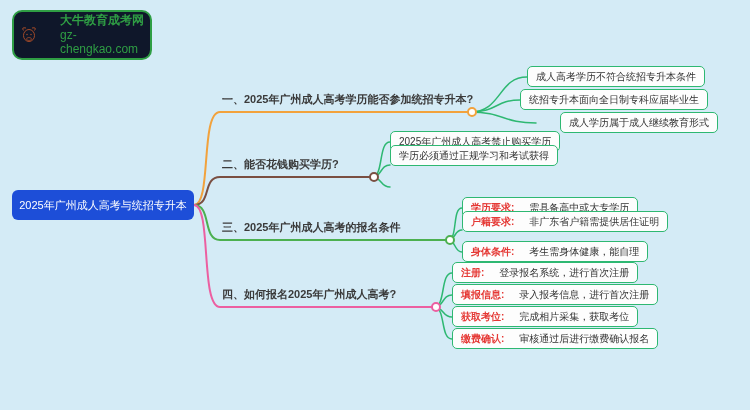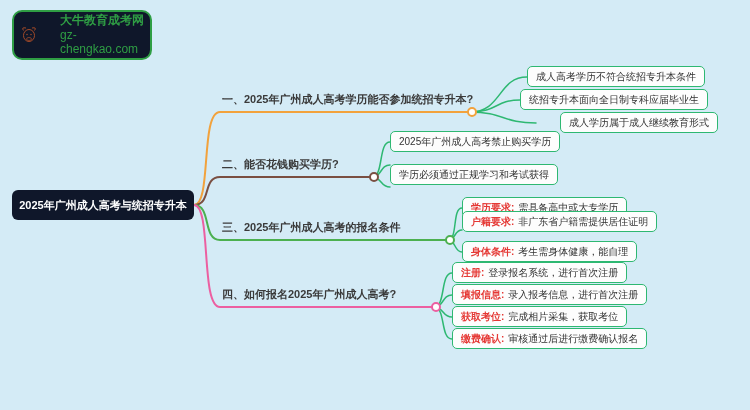--- a/index.html
+++ b/index.html
@@ -16,23 +16,23 @@
     background:#0f172a;border:2px solid #2f9e44;border-radius:10px;
     box-sizing:border-box;display:flex;align-items:center;gap:22px;padding:3px 6px;
   }
   .logo-text{display:flex;flex-direction:column;line-height:1.2;}
   .logo-title{color:#2f9e44;font-weight:bold;font-size:12px;white-space:nowrap;}
   .logo-url{color:#2f9e44;font-size:12px;}
 
   
   .root{
     position:absolute;left:12px;top:190px;width:182px;height:30px;
-    background:#0f172a;color:#ffffff;border-radius:6px;
+    background:#1d4ed8;color:#ffffff;border-radius:6px;
     display:flex;align-items:center;justify-content:center;
-    font-size:11px;font-weight:bold;white-space:nowrap;
+    font-size:11px;font-weight:normal;white-space:nowrap;
   }
 
   
   .branch{
     position:absolute;box-sizing:content-box;
     font-size:11px;font-weight:bold;color:#3a3a3a;
     line-height:16px;height:16px;padding:0 0 4px 2px;
     border-bottom:2px solid;white-space:nowrap;
   }
   .dot{
@@ -40,21 +40,21 @@
     border:2px solid;border-color:inherit;border-radius:50%;background:#ffffff;
   }
 
   
   .leaf{
     position:absolute;background:#fdfdfd;
     border:1.5px solid #2eb872;border-radius:5px;
     padding:3px 8px;font-size:10px;line-height:13px;color:#333333;
     white-space:nowrap;
   }
-  .pfx{color:#e53935;font-weight:bold;margin-right:4px;}
+  .pfx{color:#e53935;font-weight:bold;margin-right:15px;}
   .pfx:empty{display:none;margin:0;}
 </style>
 </head>
 <body>
 
 <div class="canvas">
 
   <svg class="links" width="750" height="410" viewBox="0 0 750 410">
     <g fill="none" stroke-linecap="round">
       <path d="M194,205 C212,205 200,112 220,112" stroke="#f2a23c" stroke-width="2"></path>
@@ -111,21 +111,21 @@
   <div class="branch" style="left:220px;top:286px;width:214px;border-color:#ec5fa1">
     <span>四、如何报名2025年广州成人高考?</span>
     <span class="dot"></span>
   </div>
 
   <div class="leaf" style="left:527px;top:66px"><span>成人高考学历不符合统招专升本条件</span></div>
   <div class="leaf" style="left:520px;top:89px"><span>统招专升本面向全日制专科应届毕业生</span></div>
   <div class="leaf" style="left:560px;top:112px"><span>成人学历属于成人继续教育形式</span></div>
 
   <div class="leaf" style="left:390px;top:131px"><span>2025年广州成人高考禁止购买学历</span></div>
-  <div class="leaf" style="left:390px;top:164px"><span>学历必须通过正规学习和考试获得</span></div>
+  <div class="leaf" style="left:390px;top:145px"><span>学历必须通过正规学习和考试获得</span></div>
 
   <div class="leaf" style="left:462px;top:197px"><span class="pfx">学历要求:</span><span>需具备高中或大专学历</span></div>
   <div class="leaf" style="left:462px;top:211px"><span class="pfx">户籍要求:</span><span>非广东省户籍需提供居住证明</span></div>
   <div class="leaf" style="left:462px;top:241px"><span class="pfx">身体条件:</span><span>考生需身体健康，能自理</span></div>
 
   <div class="leaf" style="left:452px;top:262px"><span class="pfx">注册:</span><span>登录报名系统，进行首次注册</span></div>
   <div class="leaf" style="left:452px;top:284px"><span class="pfx">填报信息:</span><span>录入报考信息，进行首次注册</span></div>
   <div class="leaf" style="left:452px;top:306px"><span class="pfx">获取考位:</span><span>完成相片采集，获取考位</span></div>
   <div class="leaf" style="left:452px;top:328px"><span class="pfx">缴费确认:</span><span>审核通过后进行缴费确认报名</span></div>
 

